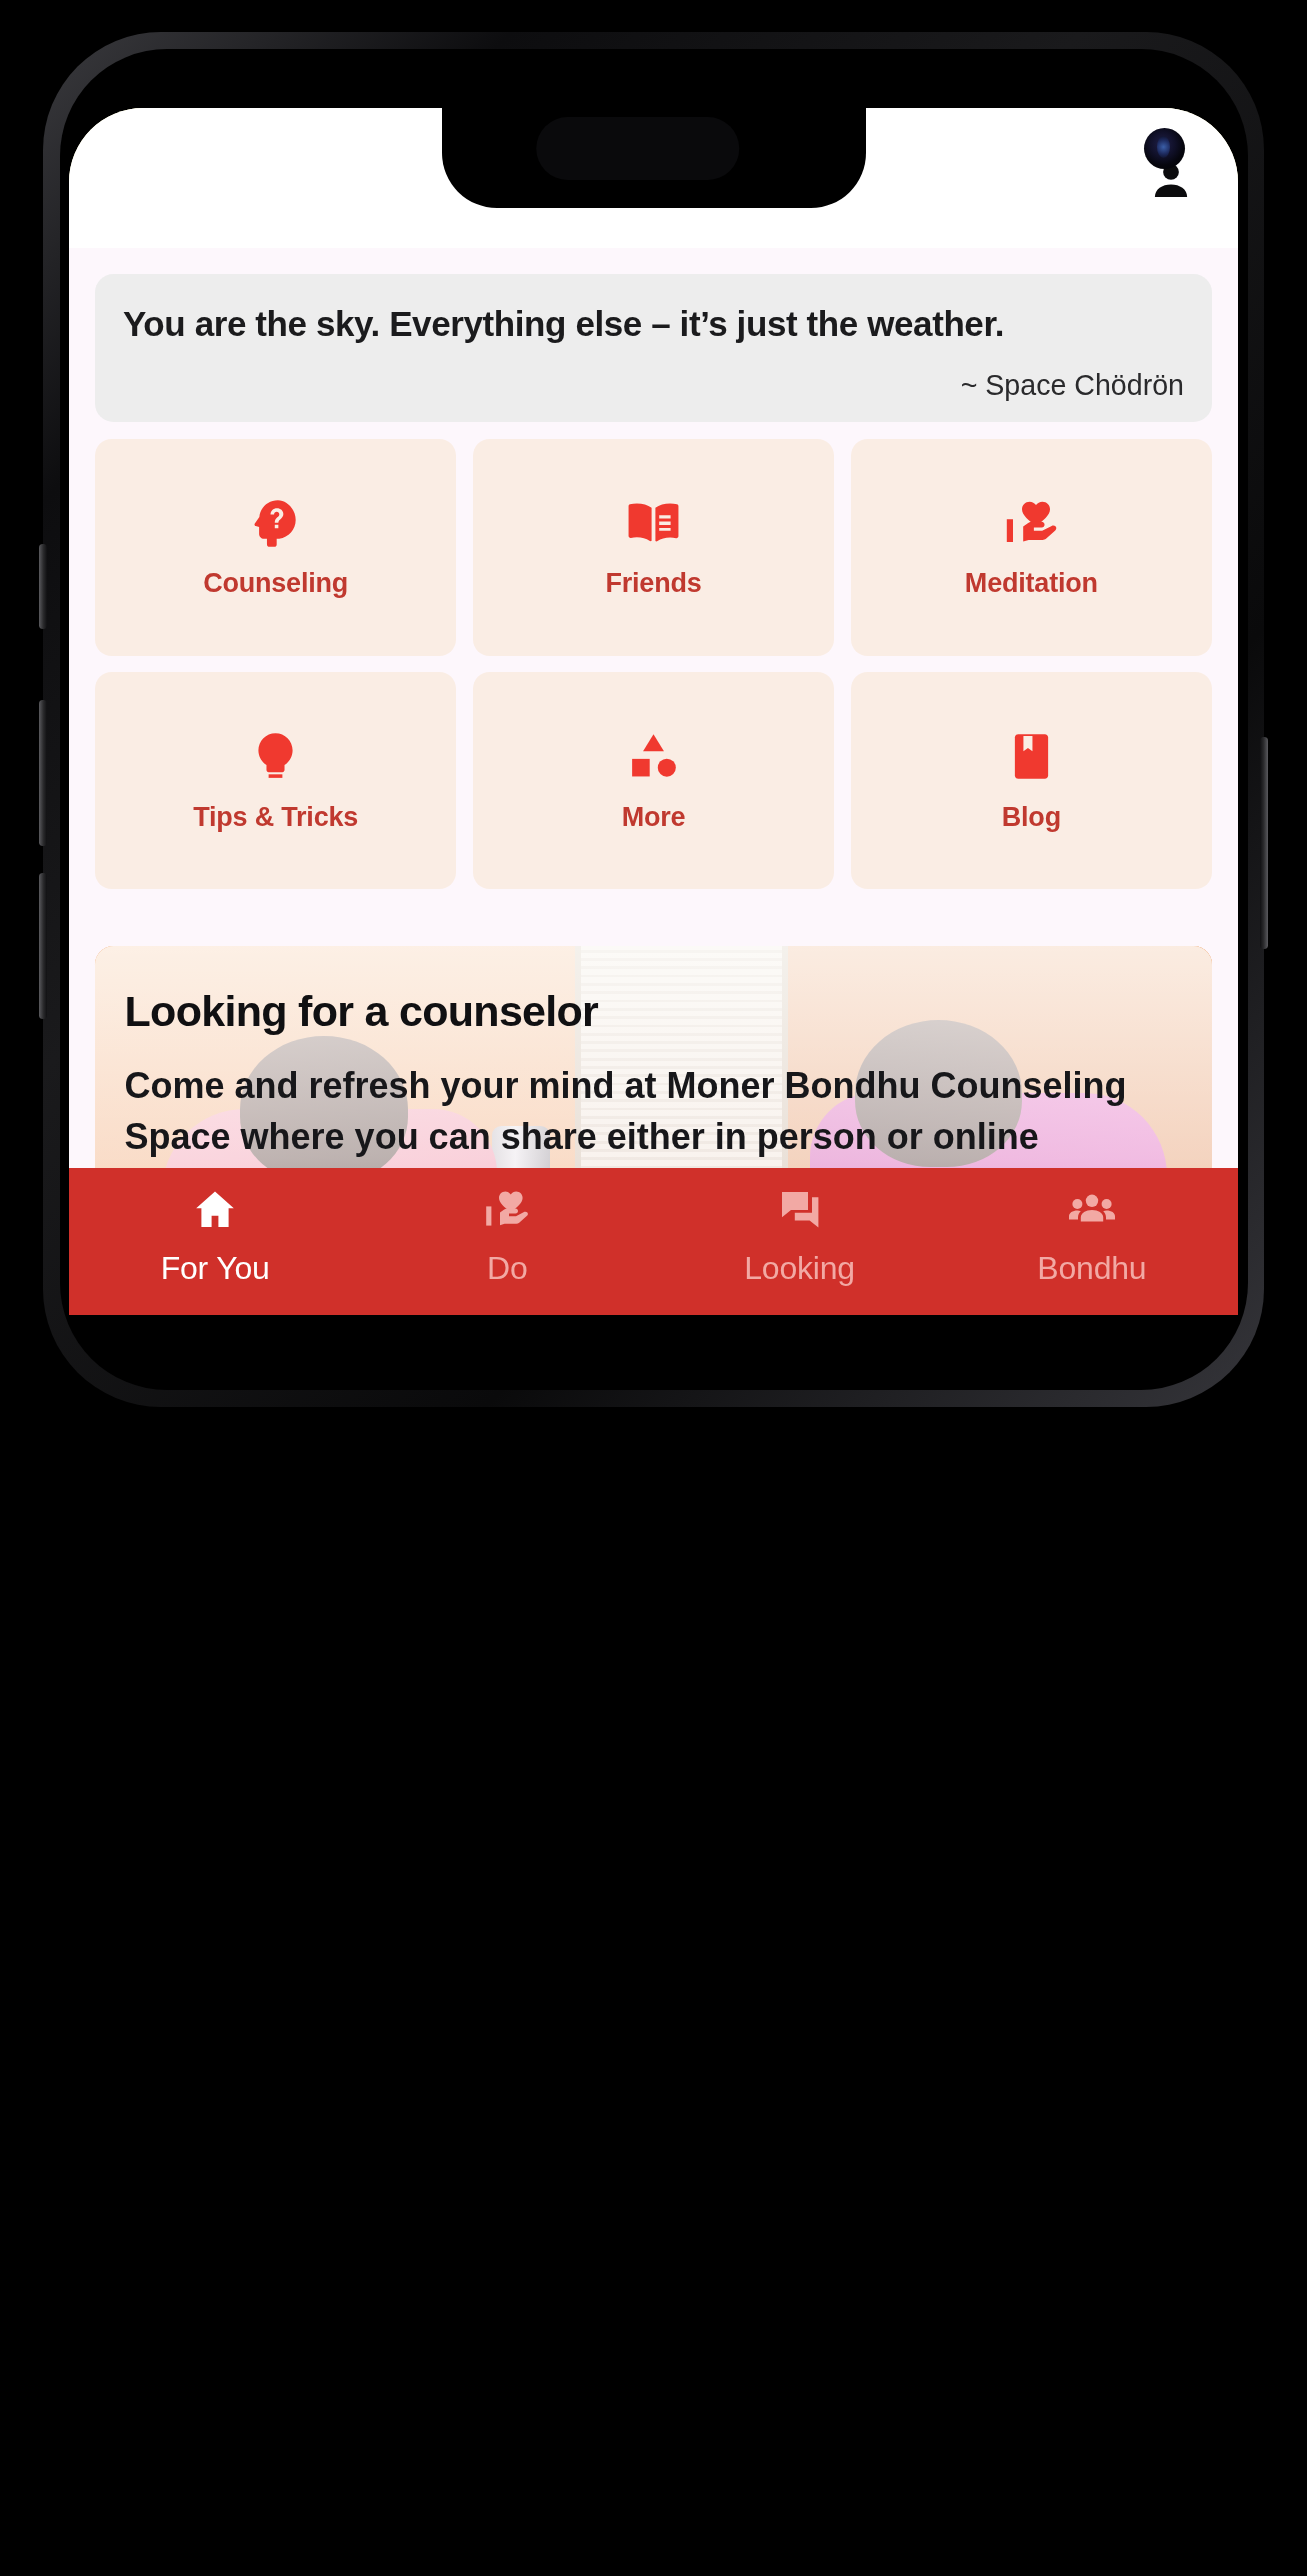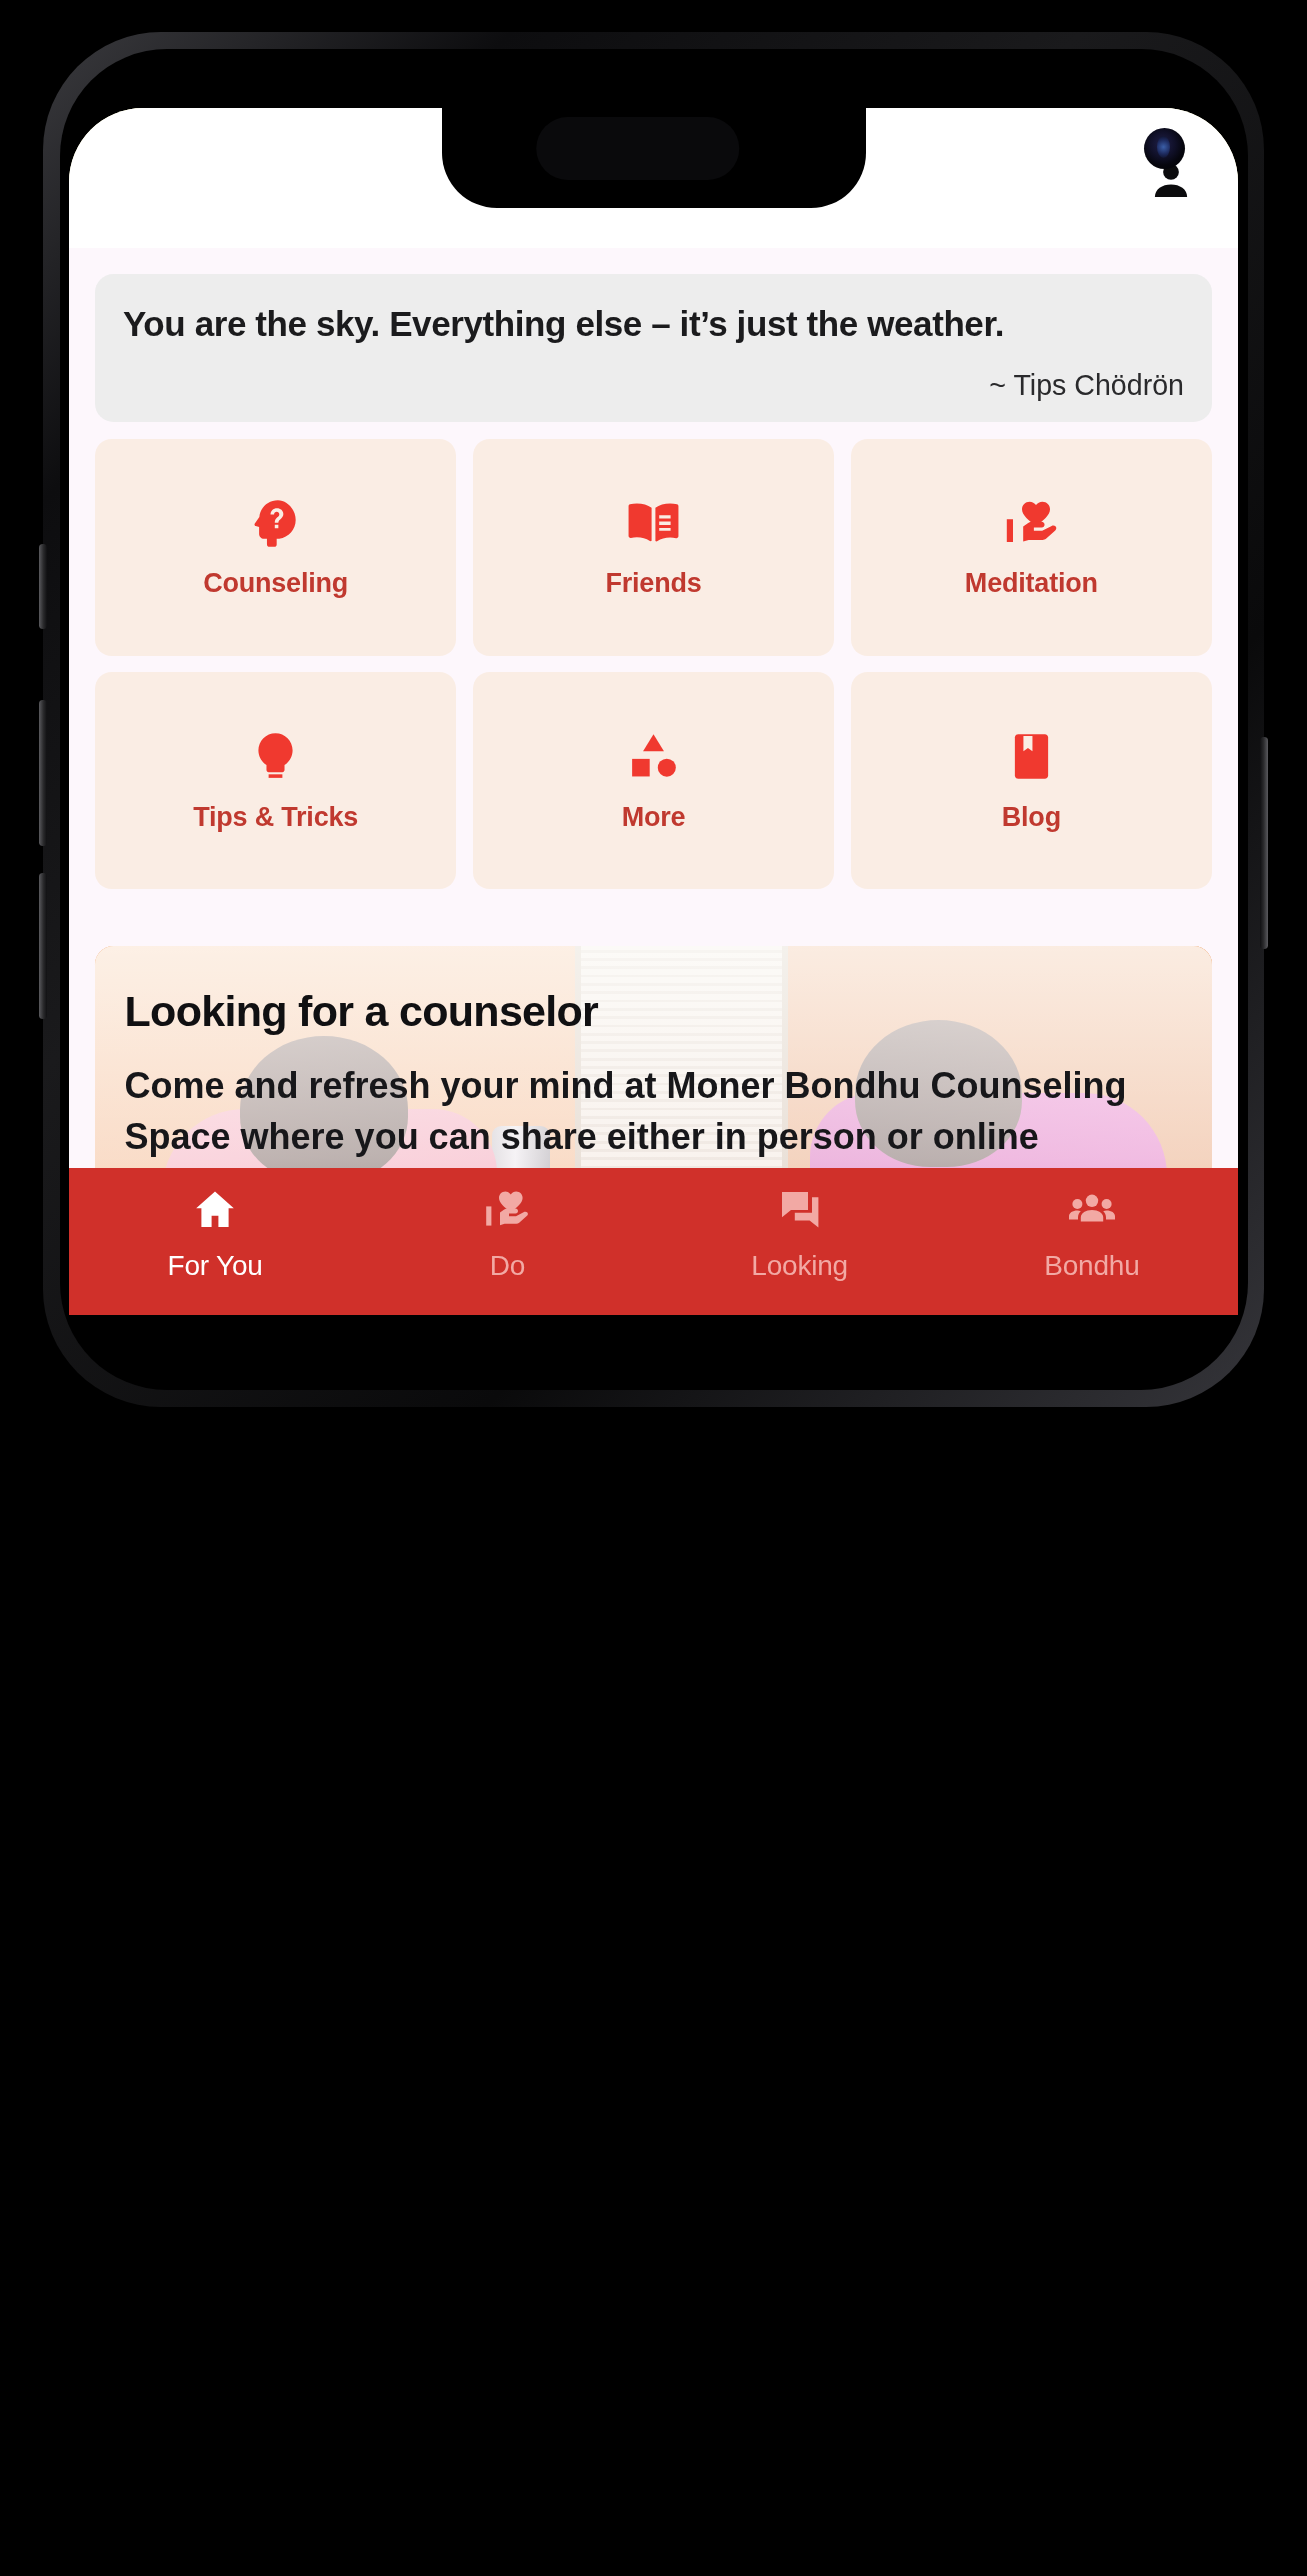--- a/index.html
+++ b/index.html
@@ -174,21 +174,21 @@
     background:#D0302A;
     display:flex; align-items:flex-start; justify-content:space-around;
     padding-top:18.4px;
     z-index:9;
   }
   .nav-item{
     display:flex; flex-direction:column; align-items:center; gap:13px;
     width:25%;
   }
   .nav-icon svg{ width:48px; height:48px; }
-  .nav-label{ font-size:28px; font-weight:400; letter-spacing:-0.2px; }
+  .nav-label{ font-size:32px; font-weight:400; letter-spacing:-0.2px; }
   .nav-item.active .nav-icon svg{ fill:#ffffff; }
   .nav-item.active .nav-label{ color:#ffffff; font-weight:500; }
   .nav-item.inactive .nav-icon svg{ fill:#F2A9A4; }
   .nav-item.inactive .nav-label{ color:#F2A9A4; }
 </style>
 </head>
 <body>
 
 <div id="stage">
 
@@ -212,21 +212,21 @@
           <circle cx="12" cy="7.3" r="4.1"></circle>
           <path d="M3.6 20.4c0-4.2 3.8-6.6 8.4-6.6s8.4 2.4 8.4 6.6z"></path>
         </svg>
       </span>
     </div>
 
     <div class="scroll-area">
 
       <div class="quote-card">
         <div class="quote-text">You are the sky. Everything else – it’s just the weather.</div>
-        <div class="quote-author">~ Tips Chödrön</div>
+        <div class="quote-author">~ Space Chödrön</div>
       </div>
 
       <div class="tile-grid">
 
         <div class="tile">
           <span class="tile-icon">
             <svg viewBox="0 0 24 24">
                 <path d="M13 2.2C8.9 2.2 5.5 5.3 5.2 9.3L3.3 12c-.3.4-.1 1 .4 1.1l1.4.4v2.9c0 1.1.9 2 2 2h1.3v2.4c0 .6.5 1 1 1h2.1c.6 0 1-.4 1-1v-2.4h1.1c3.9-.6 6.9-3.9 6.9-7.9 0-4.4-3.6-8.3-7.5-8.3zm.2 11.8h-1.5v-1.5h1.5zm1.3-4.2c-.4.5-.9.8-1.1 1.1-.1.2-.2.4-.2.8h-1.5c0-.7.1-1.2.4-1.6.3-.4.8-.7 1.1-1 .3-.3.4-.6.4-1 0-.6-.5-1-1.1-1s-1.1.4-1.1 1.1H9.9c0-1.5 1.2-2.6 2.7-2.6s2.7 1 2.7 2.4c0 .7-.3 1.2-.8 1.8z"></path>
               </svg>
           </span>

